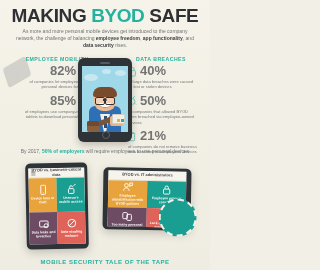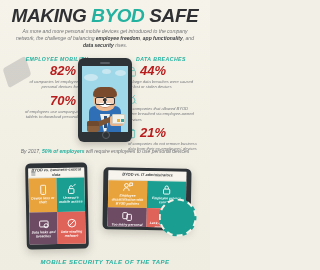--- a/index.html
+++ b/index.html
@@ -2,21 +2,21 @@
 <html><head>
 <meta charset="utf-8">
 <style>
   html,body{margin:0;padding:0;}
   body{
     width:210px;height:270px;overflow:hidden;
     background:#f2efe6;
     font-family:"Liberation Sans", sans-serif;
     -webkit-font-smoothing:antialiased;
   }
-  .page{position:relative;width:210px;height:270px;background:#f4f1e8;overflow:hidden;font-style:italic;}
+  .page{position:relative;width:210px;height:270px;background:#f4f1e8;overflow:hidden;}
 
   
   .tex{position:absolute;inset:0;background:
      linear-gradient(180deg,#f6f3ea 0%,#f2efe5 45%,#efece2 100%);}
 
   
   .title{position:absolute;top:6px;left:0;width:210px;text-align:center;
     font-size:19px;font-weight:bold;letter-spacing:-0.4px;color:#2f3033;line-height:20px;}
   .title .hl{color:#24b2a0;}
   .subtitle{position:absolute;top:28px;left:16px;width:178px;text-align:center;
@@ -30,21 +30,21 @@
 
   
   .statcol{position:absolute;width:80px;}
   #col-left{top:64px;left:8px;text-align:right;}
   #col-right{top:64px;left:128px;text-align:left;}
 
   .stat{margin-bottom:4px;}
   .statrow{display:flex;align-items:center;gap:3px;}
   #col-left .statrow{justify-content:flex-end;}
   #col-right .statrow{justify-content:flex-start;}
-  .pct{font-size:13px;font-weight:bold;color:#b91c1c;line-height:14px;}
+  .pct{font-size:13px;font-weight:bold;color:#737373;line-height:14px;}
   .statdesc{font-size:4.1px;line-height:5.4px;color:#74777a;margin-top:1px;}
   #col-left .statdesc{padding-left:14px;}
   #col-right .statdesc{padding-right:10px;}
 
   .ico{width:9px;height:11px;flex:0 0 auto;}
   .ico svg{display:block;width:100%;height:100%;}
 
   
   .phone{position:absolute;left:78px;top:58px;width:54px;height:84px;
     background:#2e3338;border-radius:6px;
@@ -151,53 +151,54 @@
           <svg viewBox="0 0 9 12">
               <rect x="1" y="0.6" width="7" height="10.8" rx="1" fill="none" stroke="#6fc9bf" stroke-width="1"></rect>
               <circle cx="4.5" cy="9.9" r=".5" fill="#6fc9bf"></circle>
             </svg>
         </span>
       </div>
       <div class="statdesc">of companies let employees use personal devices for work</div>
     </div>
     <div class="stat">
       <div class="statrow">
-        <span class="pct">70%</span>
+        <span class="pct">85%</span>
         <span class="ico">
           <svg viewBox="0 0 9 12">
               <rect x="1" y="0.6" width="7" height="10.8" rx="1" fill="none" stroke="#6fc9bf" stroke-width="1"></rect>
               <circle cx="4.5" cy="9.9" r=".5" fill="#6fc9bf"></circle>
             </svg>
         </span>
       </div>
       <div class="statdesc">of employees use company-issued tablets to download personal apps</div>
     </div>
   </div>
 
   <div class="statcol" id="col-right">
     <div class="stat">
       <div class="statrow">
         <span class="ico">
           <svg viewBox="0 0 9 12">
               <path d="M2.7 5V3.4a1.8 1.8 0 0 1 3.6 0V5" fill="none" stroke="#6fc9bf" stroke-width="1"></path>
               <rect x="1.3" y="5" width="6.4" height="6" rx="1" fill="none" stroke="#6fc9bf" stroke-width="1"></rect>
             </svg>
         </span>
-        <span class="pct">44%</span>
+        <span class="pct">40%</span>
       </div>
       <div class="statdesc">of large data breaches were caused by lost or stolen devices</div>
     </div>
     <div class="stat">
       <div class="statrow">
         <span class="ico">
           <svg viewBox="0 0 9 12">
               <ellipse cx="4.5" cy="7" rx="2.6" ry="3.2" fill="none" stroke="#6fc9bf" stroke-width="1"></ellipse>
               <path d="M4.5 3.8 7 1.4M1.6 9.2.6 10.4M7.4 9.2l1 1.2" stroke="#6fc9bf" stroke-width="1" fill="none"></path>
             </svg>
         </span>
+        <span class="pct">50%</span>
       </div>
       <div class="statdesc">of companies that allowed BYOD were breached via employee-owned devices</div>
     </div>
     <div class="stat">
       <div class="statrow">
         <span class="ico">
           <svg viewBox="0 0 9 12">
               <path d="M1.6 2.6h5.8" stroke="#6fc9bf" stroke-width="1"></path>
               <rect x="2.2" y="2.6" width="4.6" height="8" rx=".8" fill="none" stroke="#6fc9bf" stroke-width="1"></rect>
               <path d="M3.4 2.6V1.6h2.2v1" fill="none" stroke="#6fc9bf" stroke-width="1"></path>

